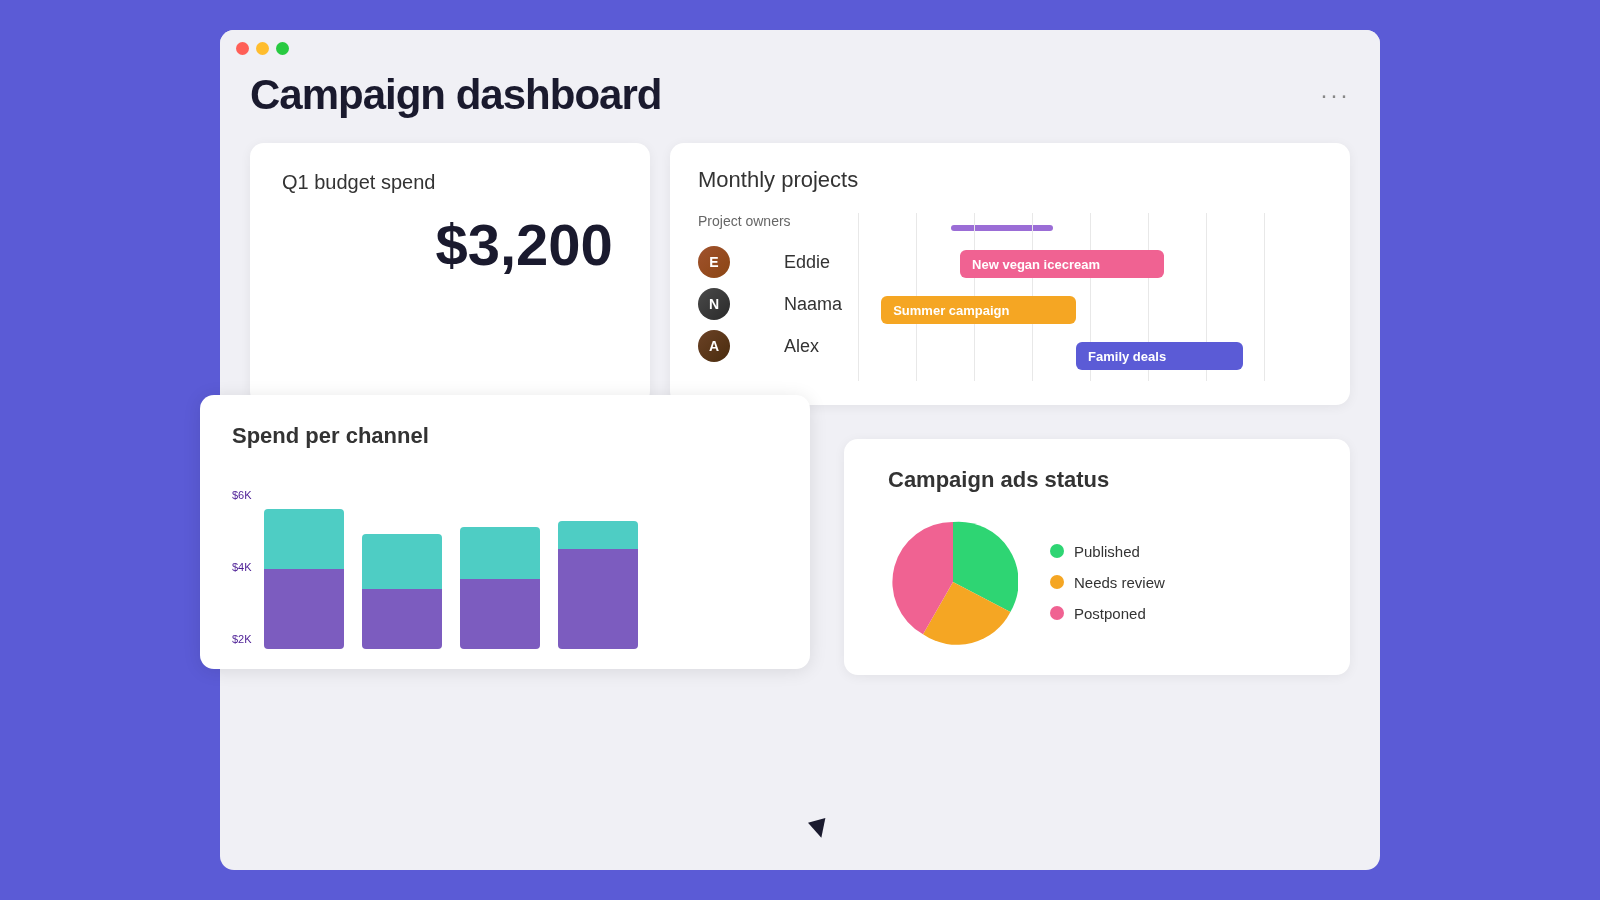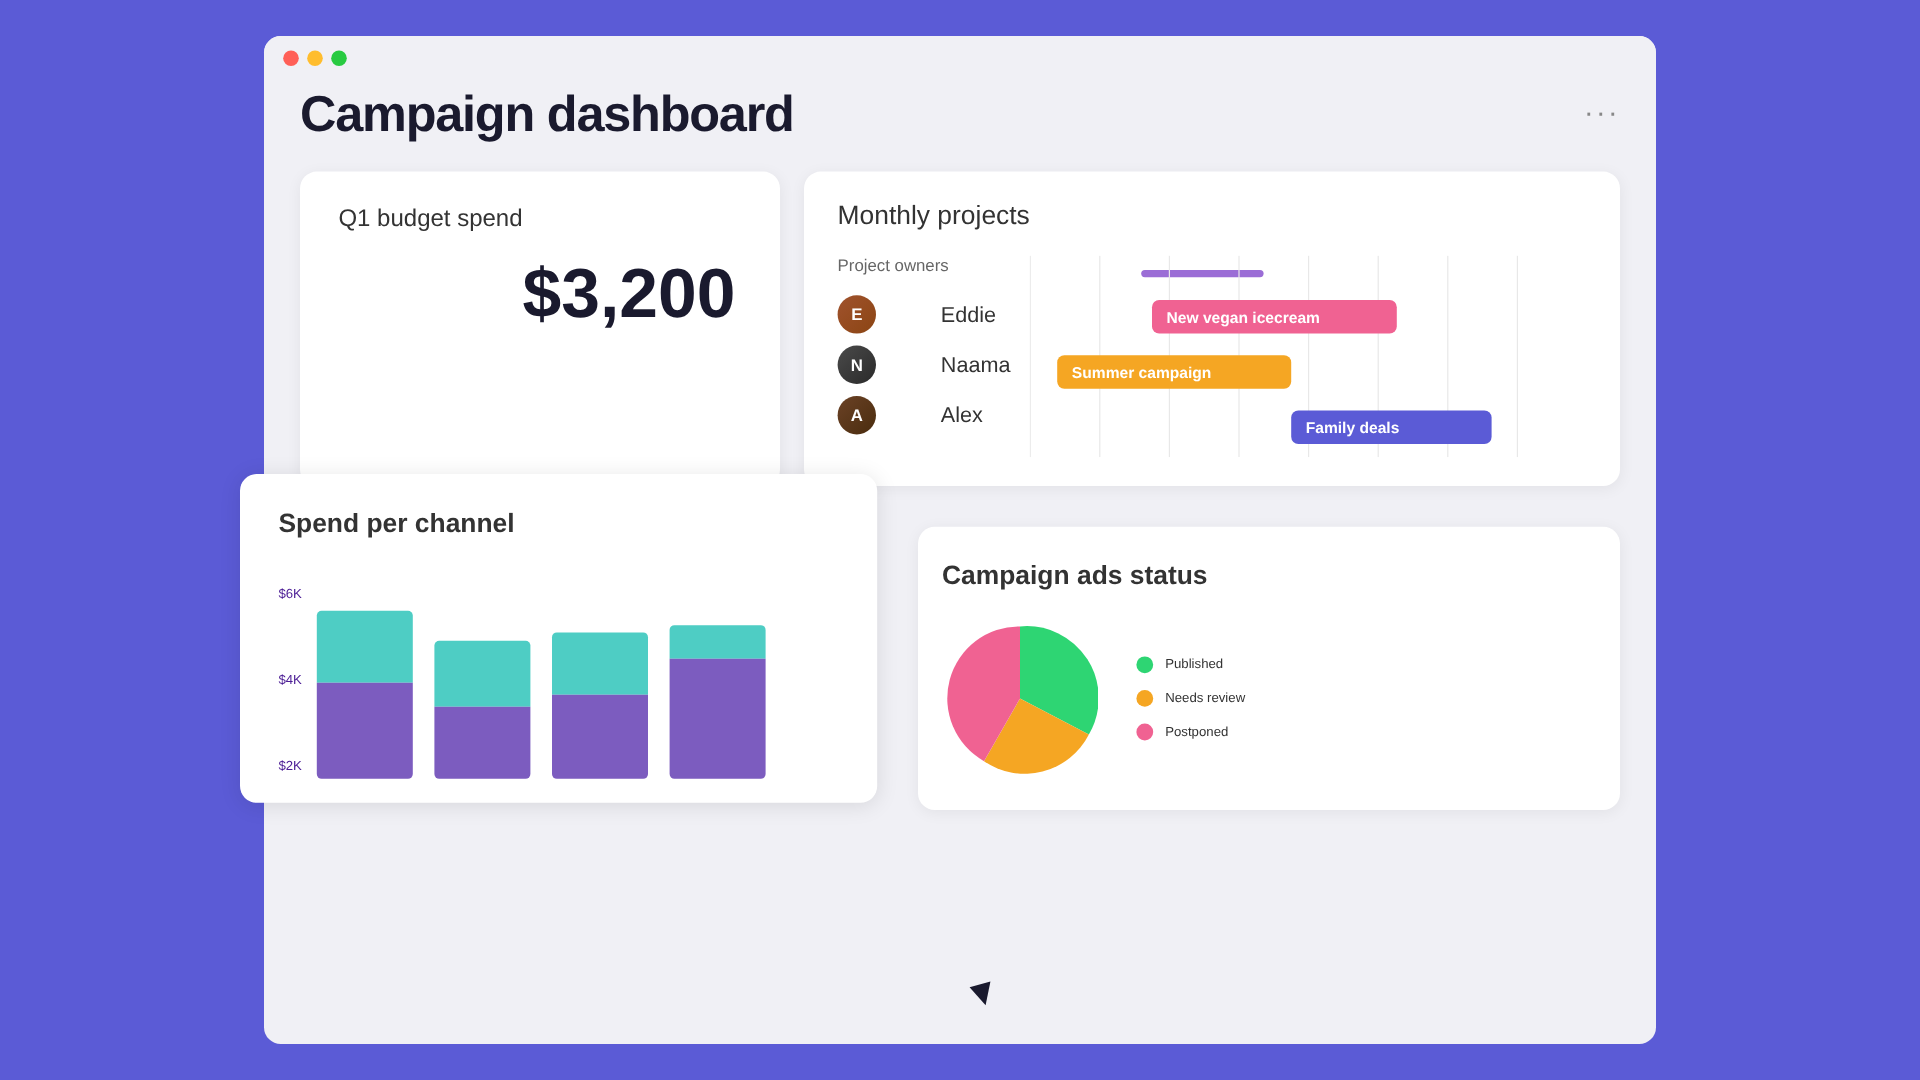--- a/index.html
+++ b/index.html
@@ -232,21 +232,21 @@
       gap: 20px;
       align-items: flex-start;
       position: relative;
     }
 
     .spend-card {
       background: #fff;
       border-radius: 14px;
       padding: 28px 32px 20px;
       box-shadow: 0 2px 18px rgba(0,0,0,0.1);
-      width: 531px;
+      width: 610px;
       position: relative;
       z-index: 2;
       margin-top: -30px;
       margin-left: -50px;
     }
 
     .spend-title {
       font-size: 22px;
       font-weight: 600;
       color: #333;
@@ -296,21 +296,21 @@
     .bar-segment {
       width: 80px;
     }
 
     .bar-top { background: #4ecdc4; border-radius: 4px 4px 0 0; }
     .bar-bot { background: #7c5cbf; border-radius: 0 0 4px 4px; }
 
     .ads-card {
       background: #fff;
       border-radius: 14px;
-      padding: 28px 20px;
+      padding: 28px 44px;
       box-shadow: 0 2px 12px rgba(0,0,0,0.06);
       flex: 1;
     }
 
     .ads-title {
       font-size: 22px;
       font-weight: 600;
       color: #333;
       margin-bottom: 24px;
     }
@@ -330,21 +330,21 @@
     .legend {
       display: flex;
       flex-direction: column;
       gap: 14px;
     }
 
     .legend-item {
       display: flex;
       align-items: center;
       gap: 10px;
-      font-size: 11px;
+      font-size: 15px;
       color: #333;
     }
 
     .legend-dot {
       width: 14px;
       height: 14px;
       border-radius: 50%;
       flex-shrink: 0;
     }
 

